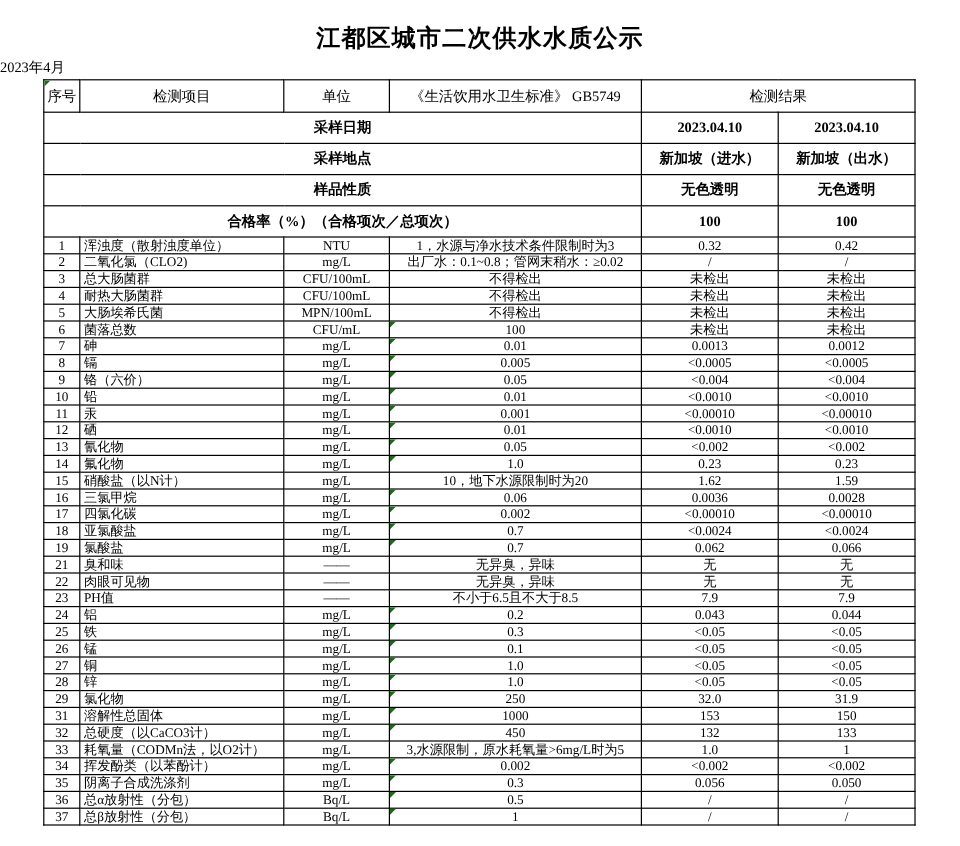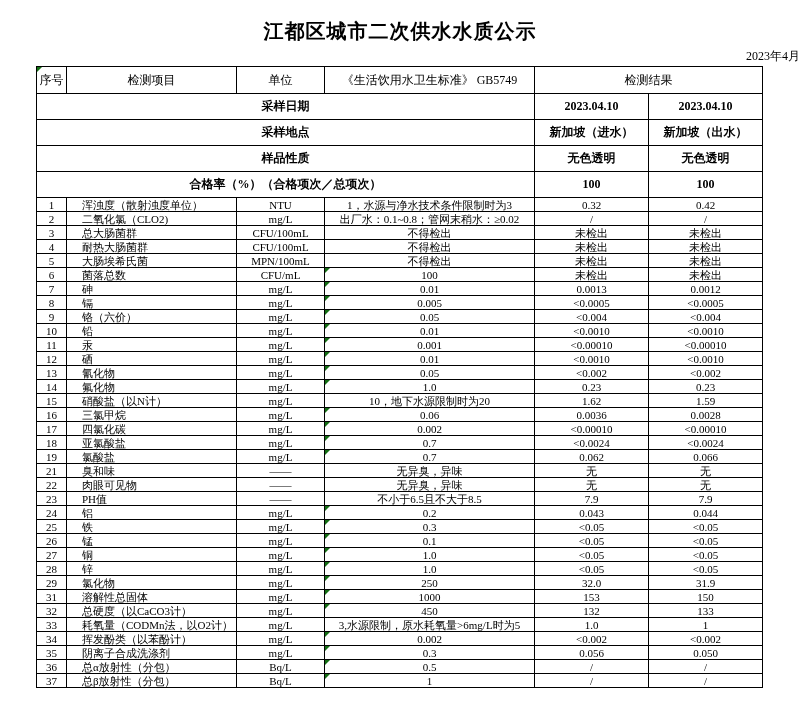--- a/index.html
+++ b/index.html
@@ -11,21 +11,21 @@
     font-family: "Liberation Serif", "DejaVu Serif", serif;
   }
   .title {
     text-align: center;
     font-size: 20px;
     font-weight: bold;
     padding-top: 18px;
     letter-spacing: 1px;
   }
   .subtitle {
-    text-align: right;
+    text-align: left;
     font-size: 12px;
     margin-top: 3px;
     margin-bottom: 1px;
   }
   table {
     border-collapse: collapse;
     table-layout: fixed;
     margin-left: 36px;
     width: 726px;
   }
@@ -46,21 +46,21 @@
   thead th {
     height: 27px;
     font-size: 12px;
   }
   tbody[data-name="data-section"] td {
     height: 14px;
     font-size: 11px;
     line-height: 12px;
   }
   .c { text-align: center; }
-  .item { text-align: left; padding-left: 15px; }
+  .item { text-align: left; padding-left: 3px; }
   .flag {
     position: absolute;
     top: 0; left: 0;
     width: 0; height: 0;
     border-top: 5px solid var(--flag, #146e14);
     border-right: 5px solid transparent;
     display: block;
   }
 </style>
 </head>

